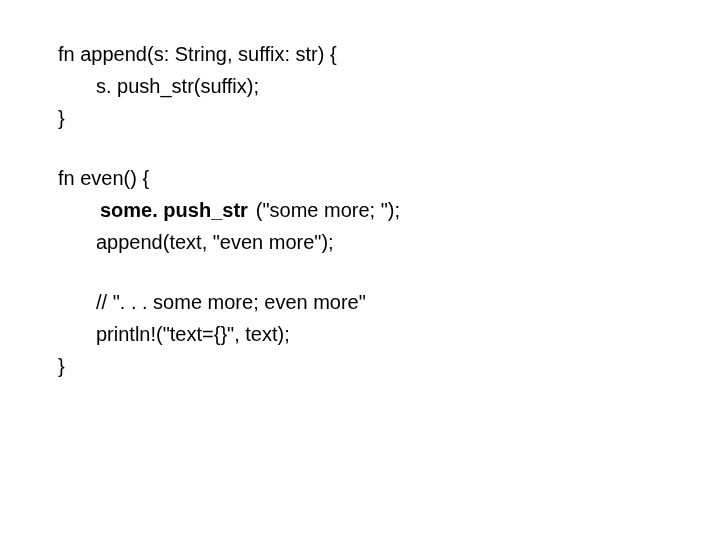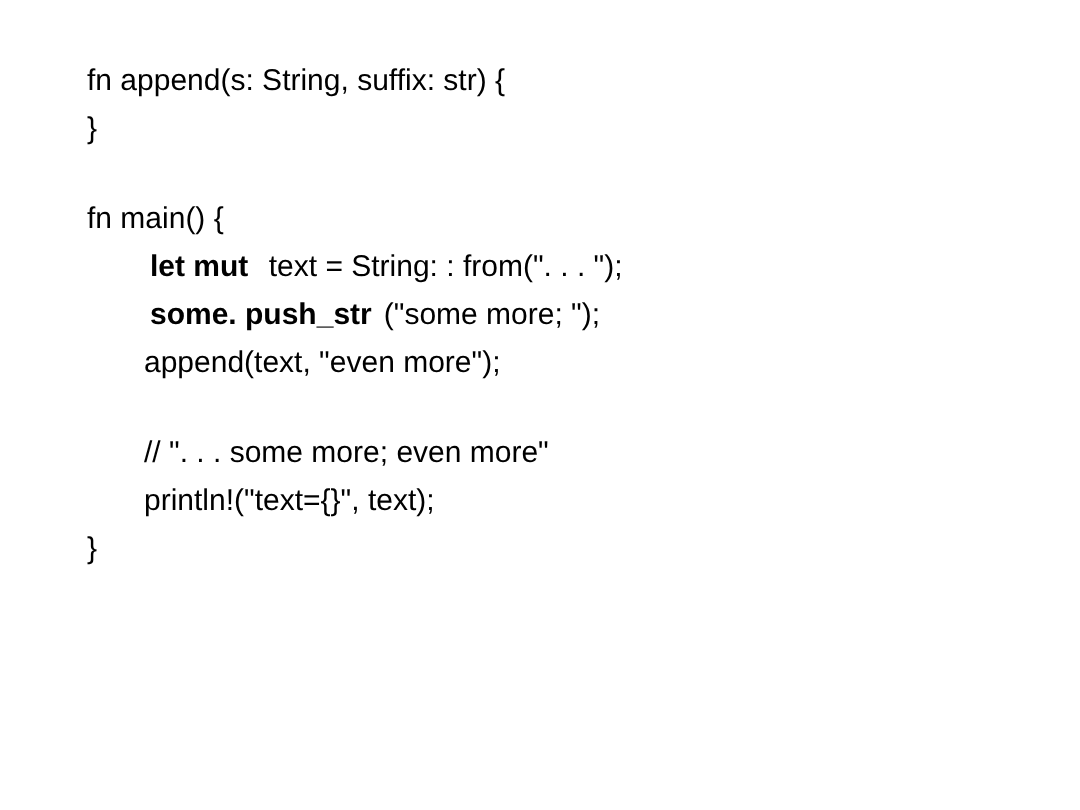--- a/index.html
+++ b/index.html
@@ -20,23 +20,23 @@
   }
   .indent-1 { padding-left: 38px; }
   .gap { height: 24px; }
   .bold { font-weight: bold; }
 </style>
 </head>
 <body>
 
 <div class="code-block">
   <div class="code-line">fn append(s: String, suffix: str) {</div>
+  <div class="code-line indent-1">s. push_str(suffix);</div>
   <div class="code-line">}</div>
   <div class="gap"></div>
-  <div class="code-line">fn main() {</div>
-  <div class="code-line indent-1"><span class="bold">let mut </span><span>text = String: : from(". . . ");</span></div>
+  <div class="code-line">fn even() {</div>
   <div class="code-line indent-1"><span class="bold">some. push_str</span><span>("some more; ");</span></div>
   <div class="code-line indent-1">append(text, "even more");</div>
   <div class="gap"></div>
   <div class="code-line indent-1">// ". . . some more; even more"</div>
   <div class="code-line indent-1">println!("text={}", text);</div>
   <div class="code-line">}</div>
 </div>
 
 </body></html>

